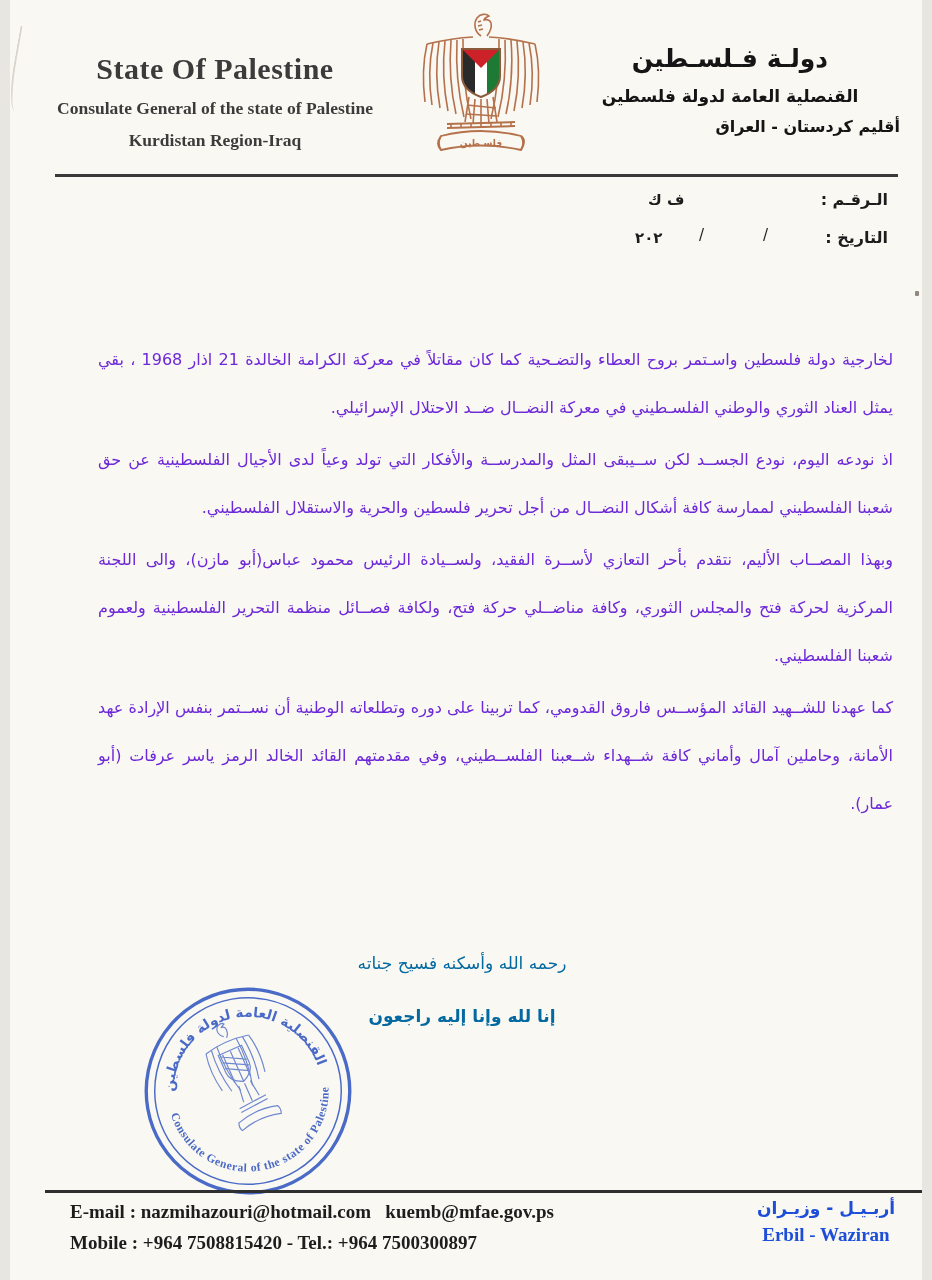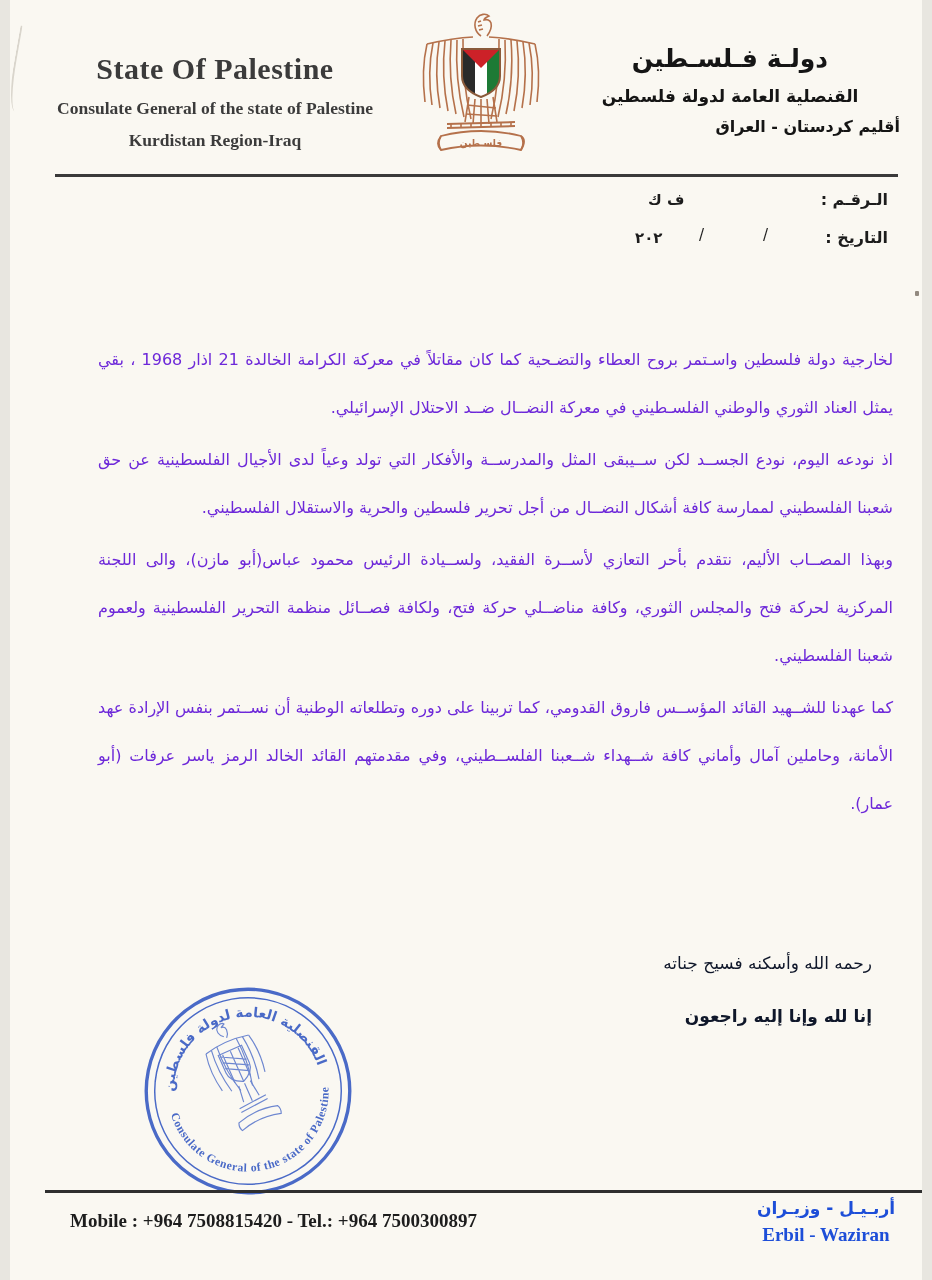--- a/index.html
+++ b/index.html
@@ -47,22 +47,22 @@
 
   
   .body-text{
     position:absolute;left:88px;right:29px;top:336px;
     direction:rtl;text-align:justify;
     font-family:"DejaVu Sans", sans-serif;
     font-size:16px;line-height:48px;color:#6d28d9;
   }
   .body-text p{margin:0 0 4px 0;}
   .closing1,.closing2{
-    position:absolute;left:0;right:50px;text-align:right;
-    direction:rtl;font-family:"DejaVu Sans", sans-serif;color:#0f172a;padding-left:42px;
+    position:absolute;left:0;right:50px;text-align:center;
+    direction:rtl;font-family:"DejaVu Sans", sans-serif;color:#0369a1;padding-left:42px;
   }
   .closing1{top:953px;font-size:17px;}
   .closing2{top:1006px;font-size:17px;font-weight:bold;}
 
   
   .stamp{
     position:absolute;left:128px;top:985px;width:220px;height:212px;
     transform:rotate(-10deg);opacity:.92;pointer-events:none;
   }
 
@@ -196,20 +196,21 @@
       </text>
       <text font-family="Liberation Serif, serif" font-size="11" font-weight="bold" fill="#3c5fc4" letter-spacing="0.5">
         <textPath href="#stampBottom" startOffset="50%" text-anchor="middle">Consulate General of the state of Palestine</textPath>
       </text>
     </svg>
   </div>
 
   <div class="rule-bottom"></div>
 
   <div class="ftr-left">
+    <div class="l1">E-mail : nazmihazouri@hotmail.com   kuemb@mfae.gov.ps</div>
     <div class="l2">Mobile : +964 7508815420 - Tel.: +964 7500300897</div>
   </div>
   <div class="ftr-right">
     <div class="ar">أربـيـل - وزيـران</div>
     <div class="en">Erbil - Waziran</div>
   </div>
 
 </div>
 
 </body></html>

